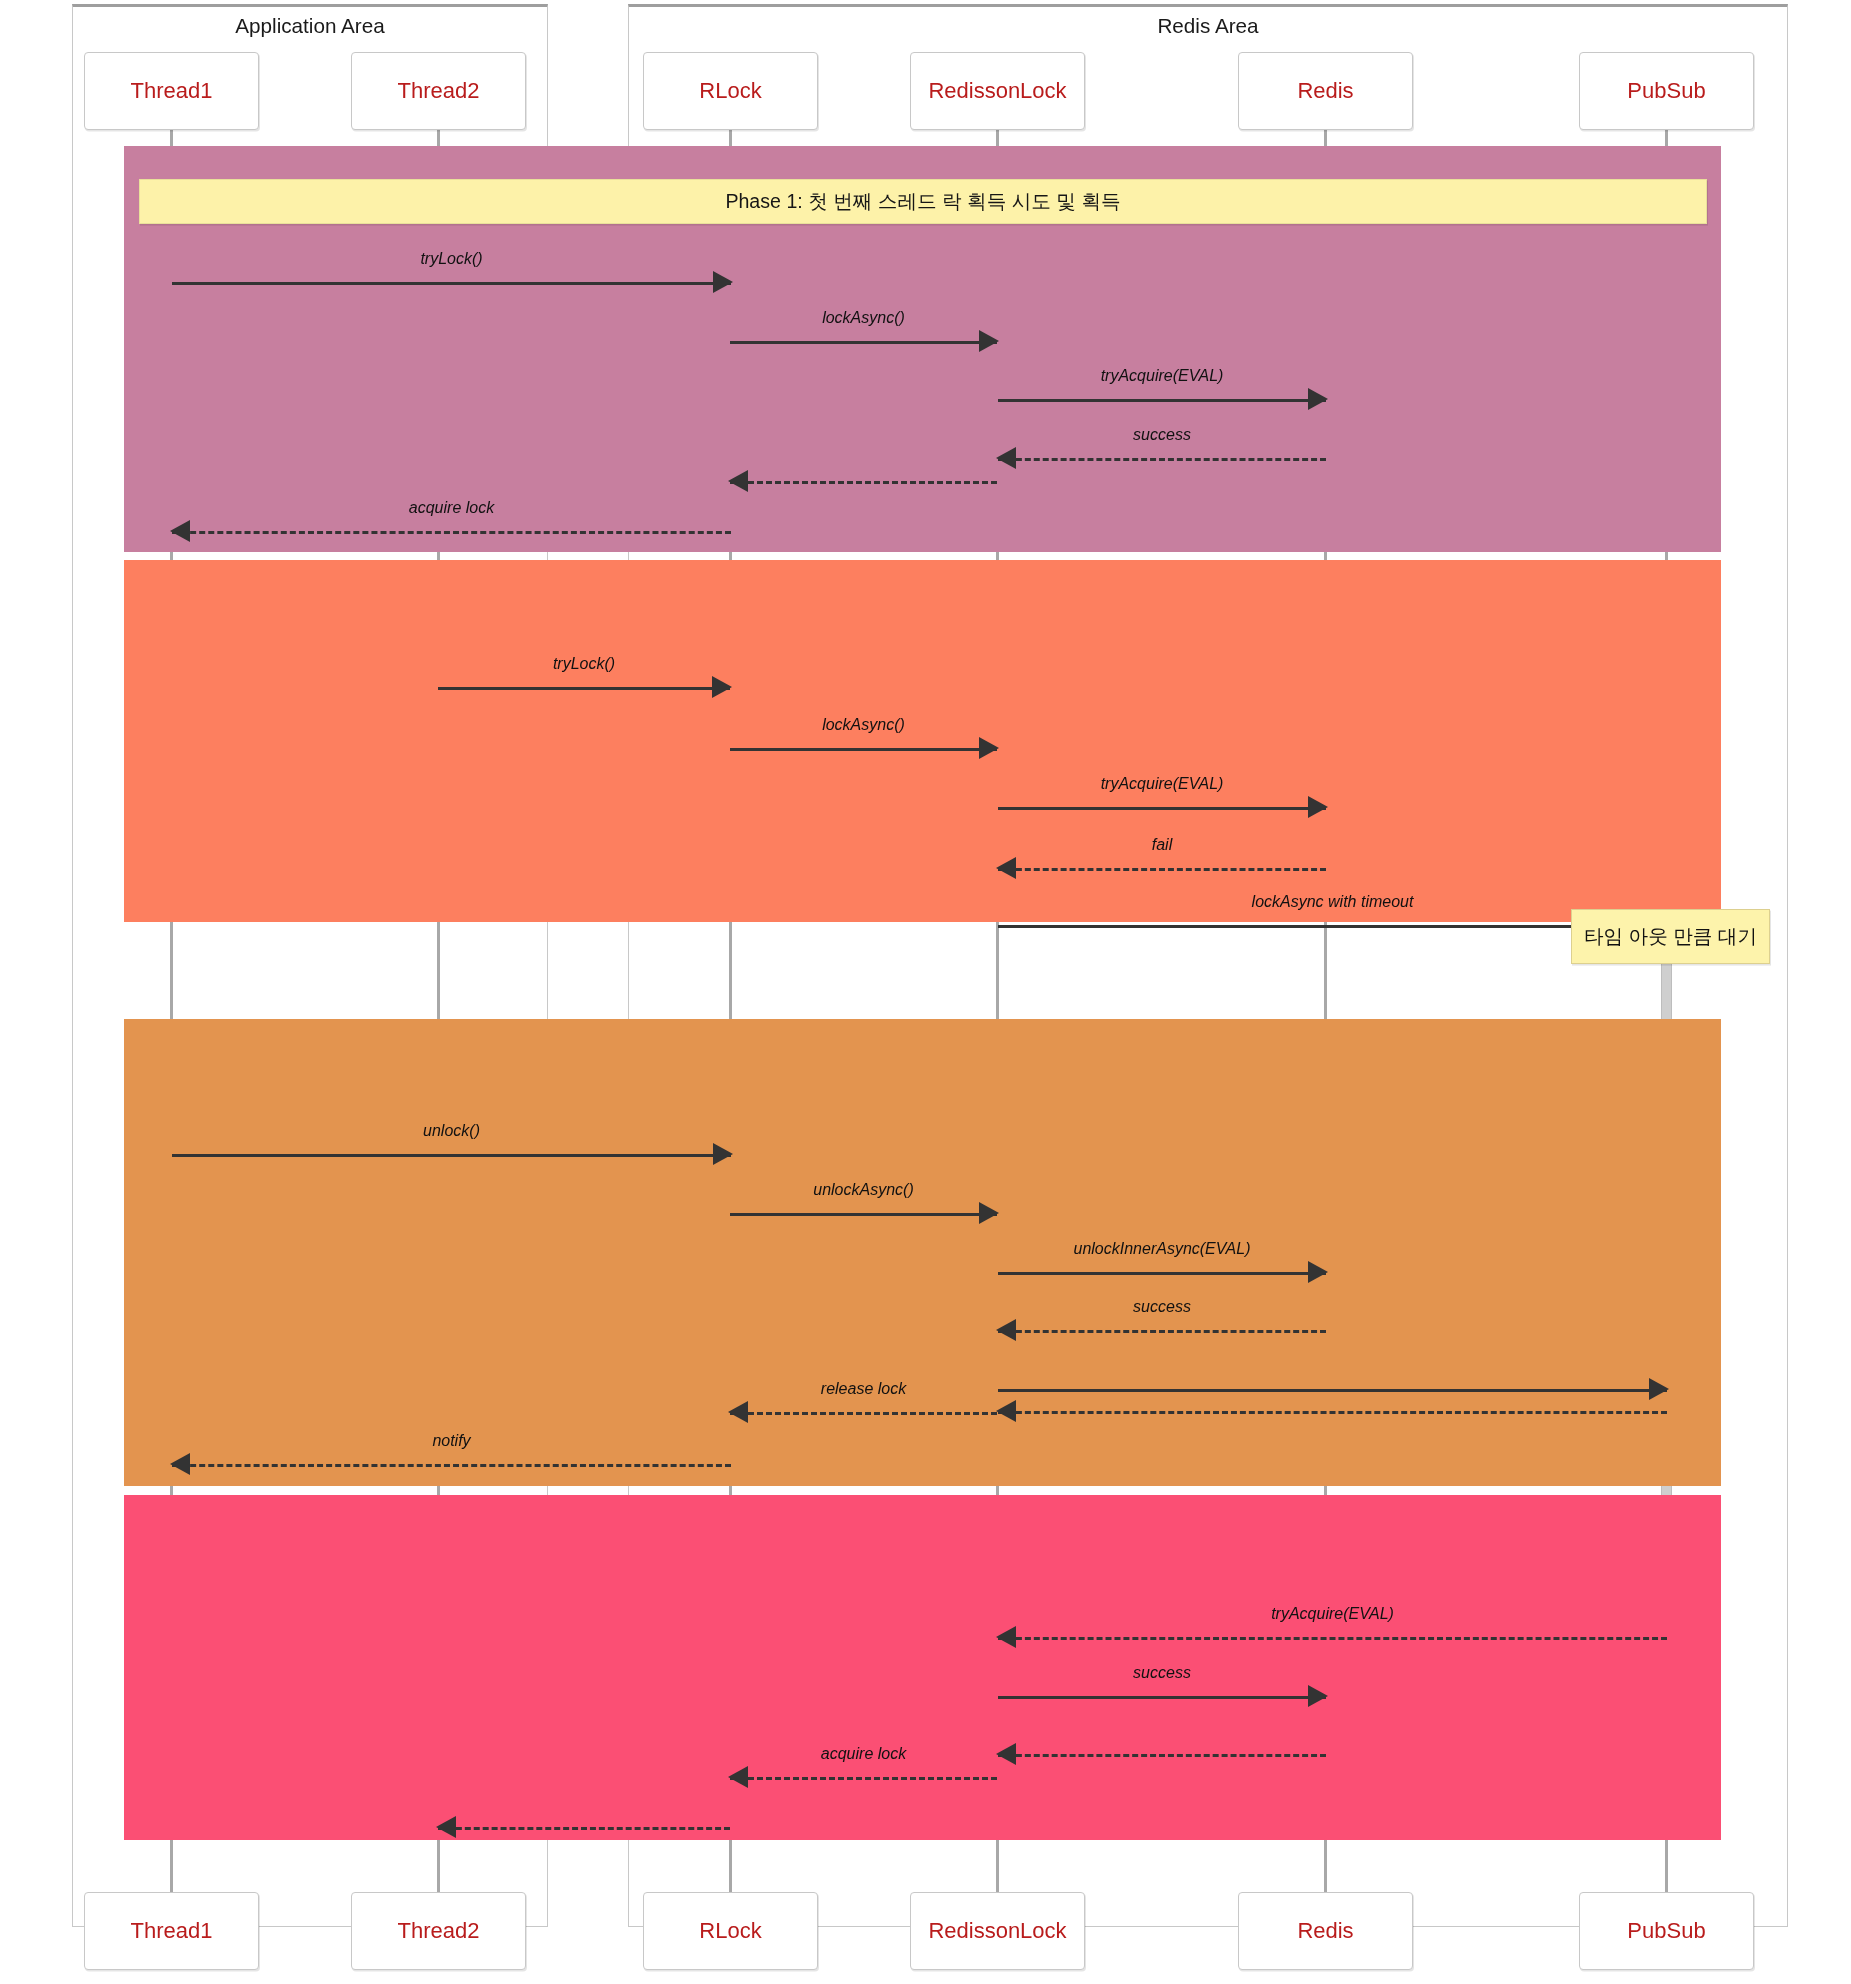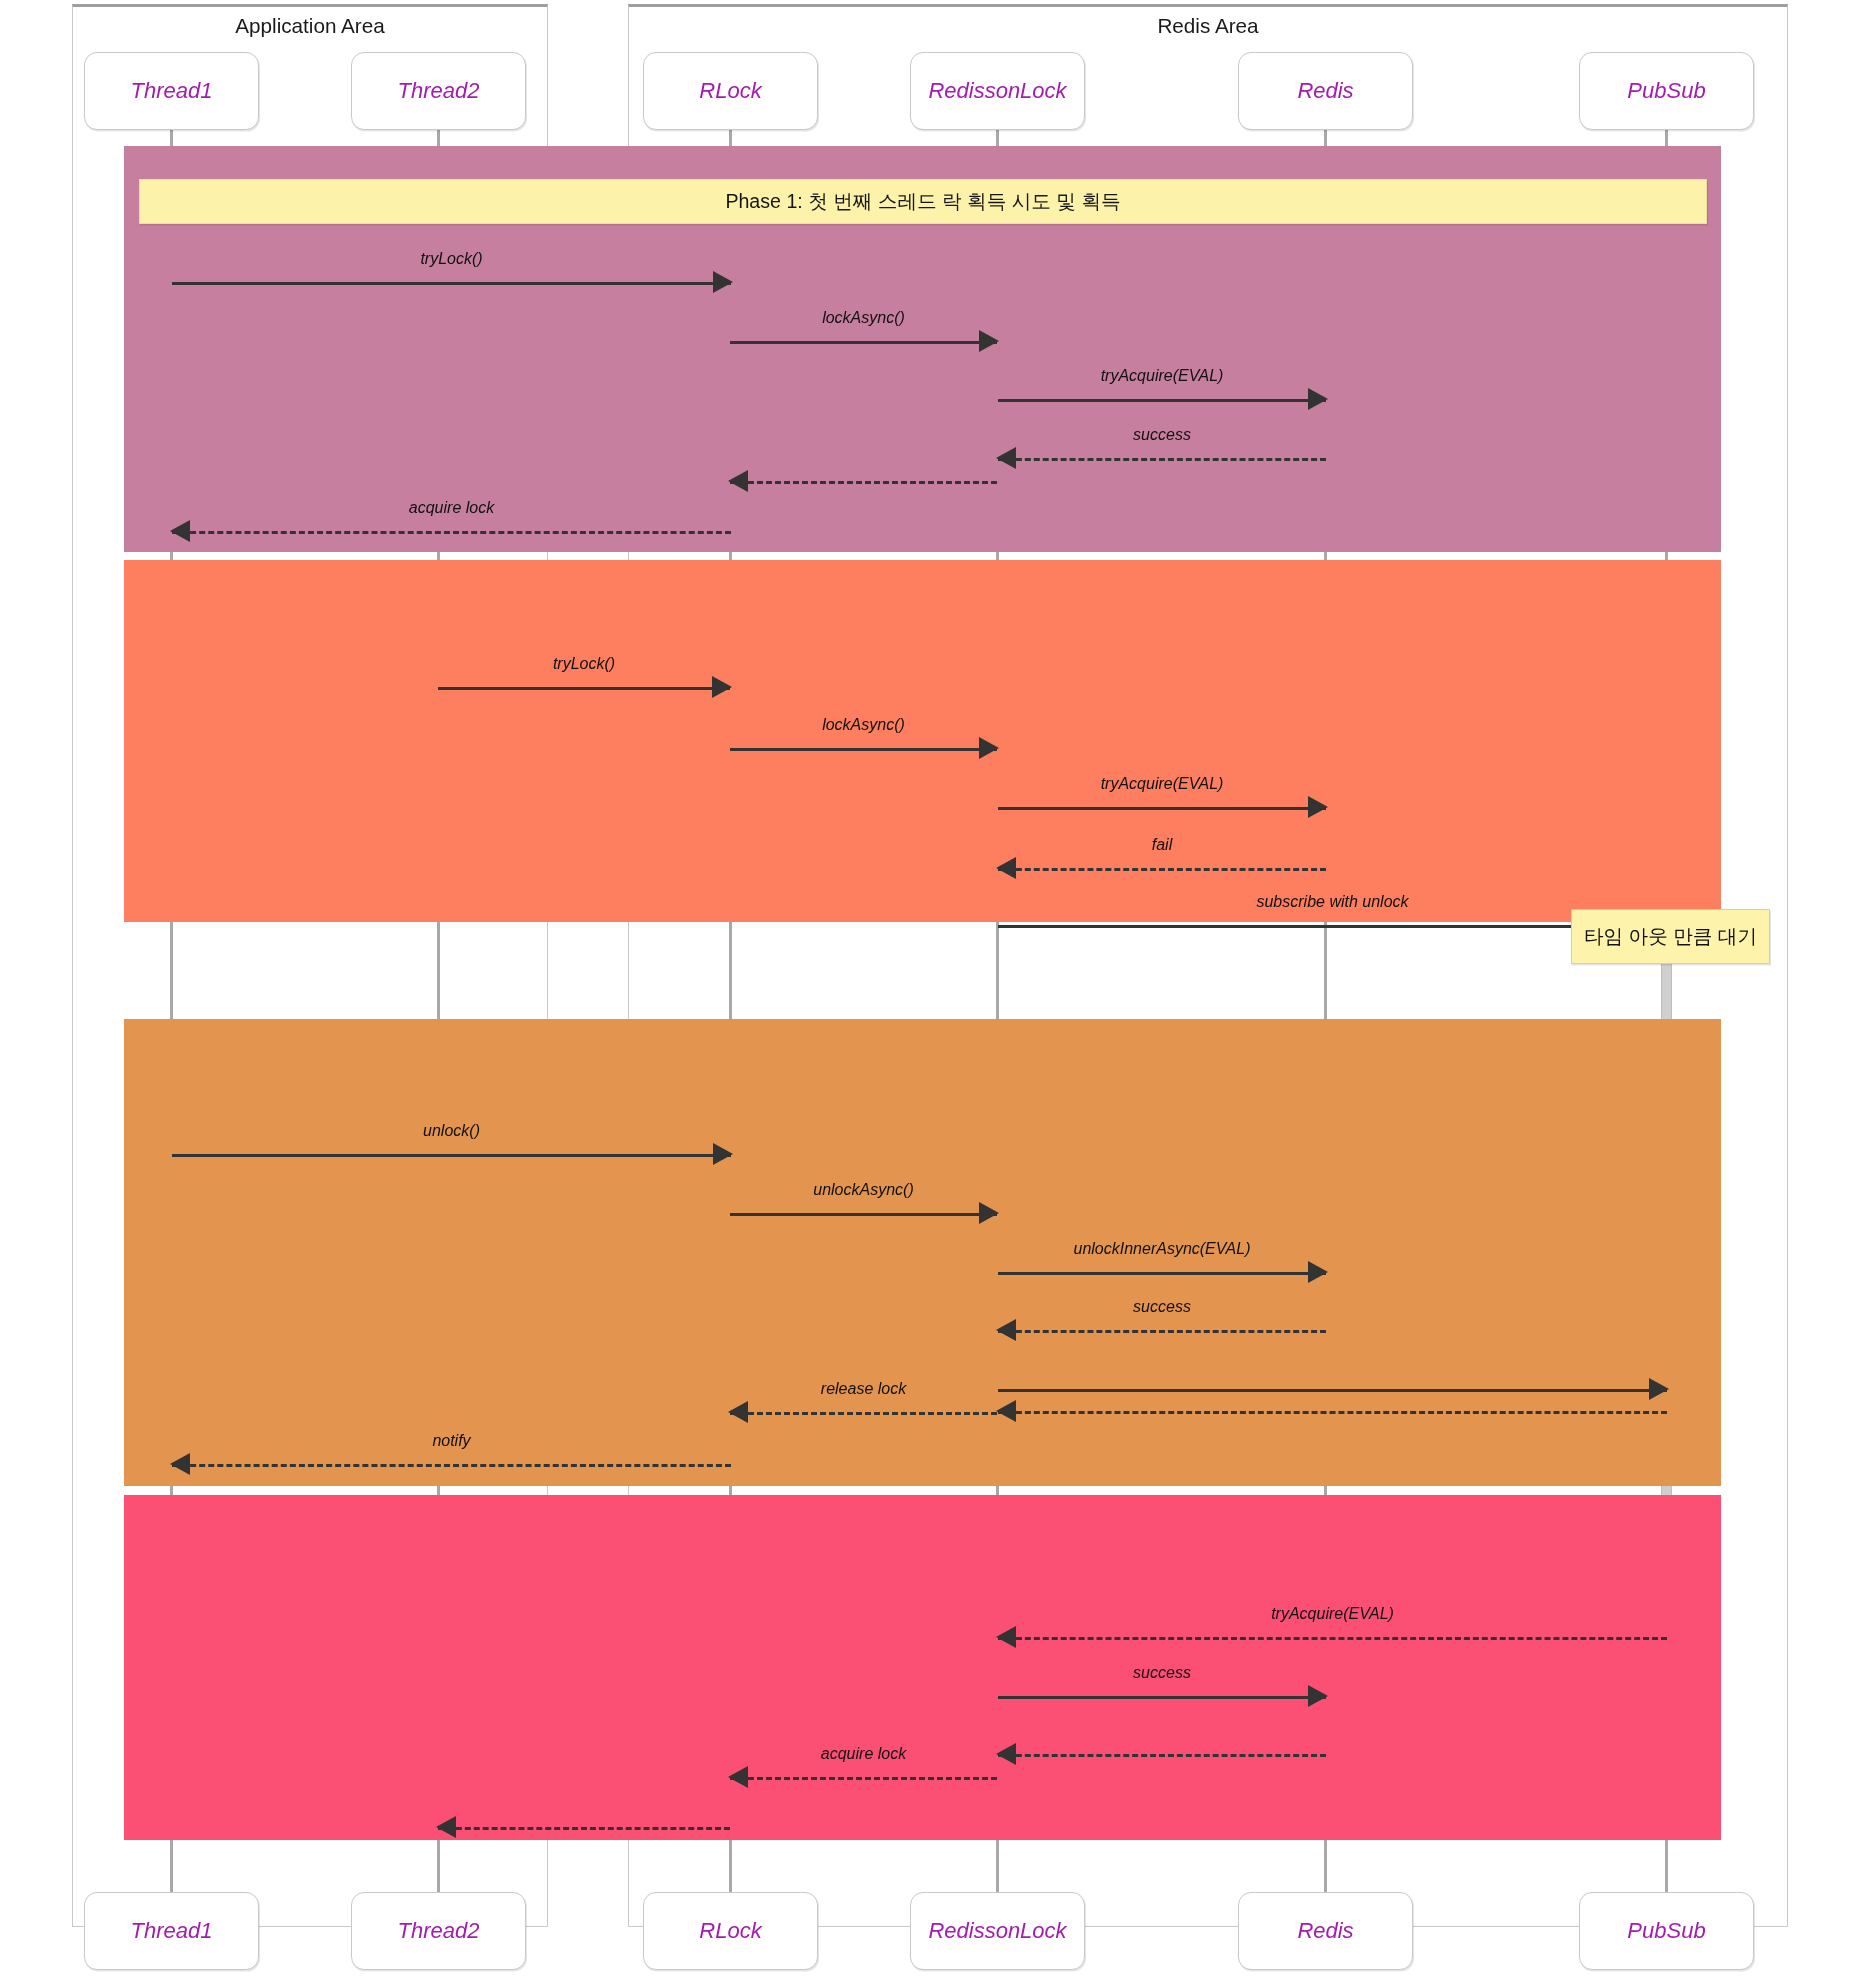--- a/index.html
+++ b/index.html
@@ -8,23 +8,23 @@
 
   
   .area{position:absolute;border:1.6px solid #c8c8c8;border-top:3.6px solid #9e9e9e;background:transparent;box-sizing:border-box;}
   .area-title{position:absolute;top:7.2px;left:0;width:100%;text-align:center;font-size:20.7px;color:#1a1a1a;}
 
   
   .lifeline{position:absolute;width:3.1px;background:#a8a8a8;}
   .activation{position:absolute;width:11.4px;background:#cfcfcf;border:1px solid #bdbdbd;box-sizing:border-box;}
 
   
-  .actor{position:absolute;width:175px;height:78px;border:1.6px solid #c8c8c8;border-radius:13px;background:#ffffff;
+  .actor{position:absolute;width:175px;height:78px;border:1.6px solid #c8c8c8;border-radius:4px;background:#ffffff;
          box-sizing:border-box;display:flex;align-items:center;justify-content:center;
-         font-size:22px;color:#a21caf;box-shadow:1px 1.6px 0 rgba(0,0,0,0.10);font-style:italic;}
+         font-size:22px;color:#b91c1c;box-shadow:1px 1.6px 0 rgba(0,0,0,0.10);}
 
   
   .phase{position:absolute;box-sizing:border-box;}
   .phase-label{position:absolute;height:45px;background:#fdf2a9;border:1px solid #e9e09a;
                box-sizing:border-box;display:flex;align-items:center;justify-content:center;
                font-size:19.6px;color:#161616;box-shadow:1px 1.6px 0 rgba(0,0,0,0.10);}
 
   
   .msg{position:absolute;height:0;}
   .msg .line{position:absolute;left:0;top:0;height:0;width:100%;border-top:3.6px solid #333333;}
@@ -156,21 +156,21 @@
     <div class="label">tryAcquire(EVAL)</div>
   </div>
   <div class="msg dashed" style="left:998px;top:868px;width:328px;">
     <div class="line"></div>
     <div class="arrowhead left"></div>
     <div class="label">fail</div>
   </div>
   <div class="msg" style="left:998px;top:925px;width:669px;">
     <div class="line"></div>
     <div class="arrowhead right"></div>
-    <div class="label">subscribe with unlock</div>
+    <div class="label">lockAsync with timeout</div>
   </div>
 
   <div class="note" style="left:1571px;top:909px;width:199px;height:55px;">
     <span>타임 아웃 만큼 대기</span>
   </div>
 
   <div class="msg" style="left:172px;top:1154px;width:559px;">
     <div class="line"></div>
     <div class="arrowhead right"></div>
     <div class="label">unlock()</div>

